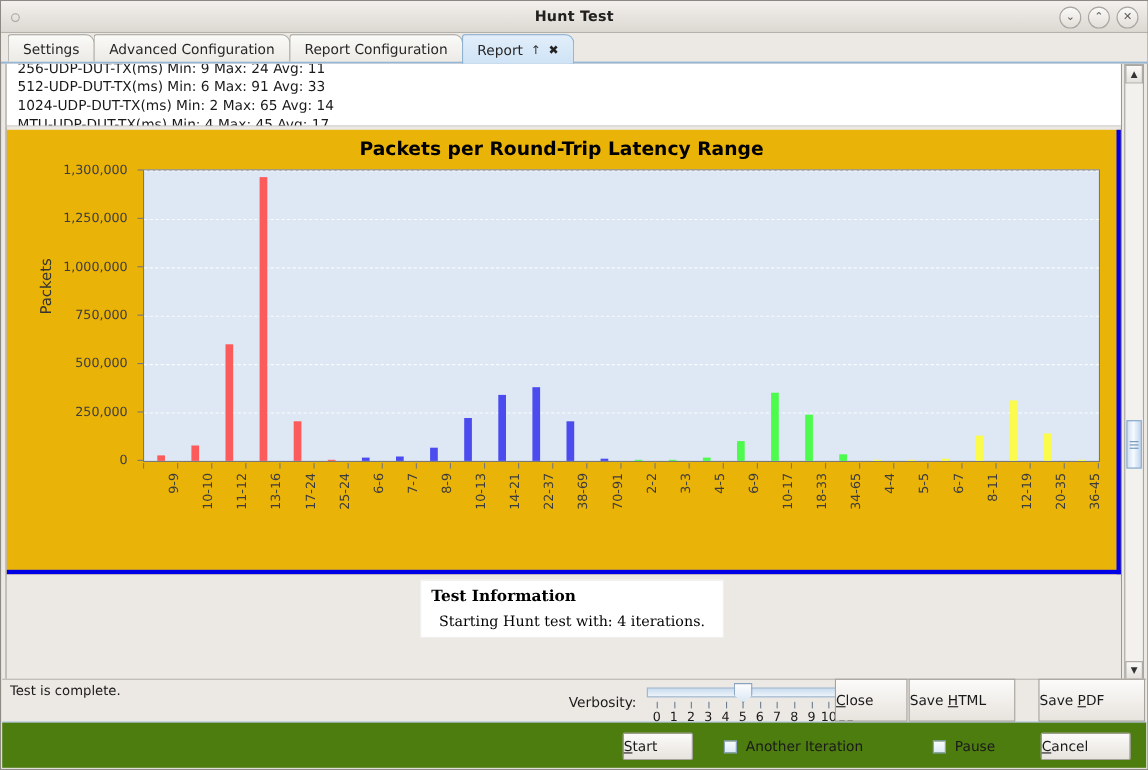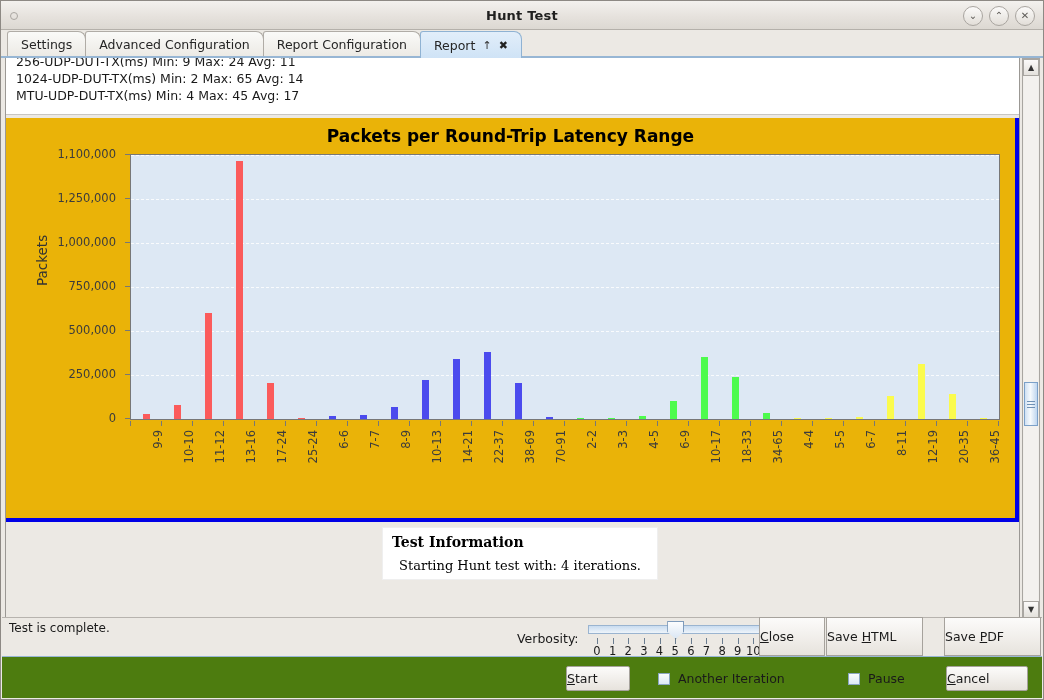--- a/index.html
+++ b/index.html
@@ -363,41 +363,42 @@
       <span class="tab-arrow">↑</span>
       <span class="tab-close">✖</span>
     </div>
   </div>
 
   <div class="content-wrap">
     <div class="content-inner">
 
       <div class="summary">
         <div class="clipped">256-UDP-DUT-TX(ms) Min: 9 Max: 24 Avg: 11</div>
+        <div>512-UDP-DUT-TX(ms) Min: 6 Max: 91 Avg: 33</div>
         <div>1024-UDP-DUT-TX(ms) Min: 2 Max: 65 Avg: 14</div>
         <div>MTU-UDP-DUT-TX(ms) Min: 4 Max: 45 Avg: 17</div>
       </div>
 
       <div class="chart-panel">
         <div class="chart-title">Packets per Round-Trip Latency Range</div>
         <div class="ylabel">Packets</div>
         <div id="y-axis">
             <div class="ytick-label" style="top: 300px; right: auto; left: 0px; width: 110px;">0</div>
             <div class="ytick-mark" style="top: 300px; left: 119px;"></div>
             <div class="ytick-label" style="top: 256px; right: auto; left: 0px; width: 110px;">250,000</div>
             <div class="ytick-mark" style="top: 256px; left: 119px;"></div>
             <div class="ytick-label" style="top: 212px; right: auto; left: 0px; width: 110px;">500,000</div>
             <div class="ytick-mark" style="top: 212px; left: 119px;"></div>
             <div class="ytick-label" style="top: 168px; right: auto; left: 0px; width: 110px;">750,000</div>
             <div class="ytick-mark" style="top: 168px; left: 119px;"></div>
             <div class="ytick-label" style="top: 124px; right: auto; left: 0px; width: 110px;">1,000,000</div>
             <div class="ytick-mark" style="top: 124px; left: 119px;"></div>
             <div class="ytick-label" style="top: 80px; right: auto; left: 0px; width: 110px;">1,250,000</div>
             <div class="ytick-mark" style="top: 80px; left: 119px;"></div>
-            <div class="ytick-label" style="top: 36px; right: auto; left: 0px; width: 110px;">1,100,000</div>
+            <div class="ytick-label" style="top: 36px; right: auto; left: 0px; width: 110px;">1,300,000</div>
             <div class="ytick-mark" style="top: 36px; left: 119px;"></div>
           </div>
         <div class="plot-area" id="plot-area">
             <div class="gridline" style="top: 220px;"></div>
             <div class="gridline" style="top: 176px;"></div>
             <div class="gridline" style="top: 132px;"></div>
             <div class="gridline" style="top: 88px;"></div>
             <div class="gridline" style="top: 44px;"></div>
             <div class="gridline" style="top: 0px;"></div>
             <div class="bar" title="256-UDP-DUT-TX(ms) 9-9: 30000" style="height: 5.28px; left: 12px; background: rgb(251, 91, 91);"></div>

